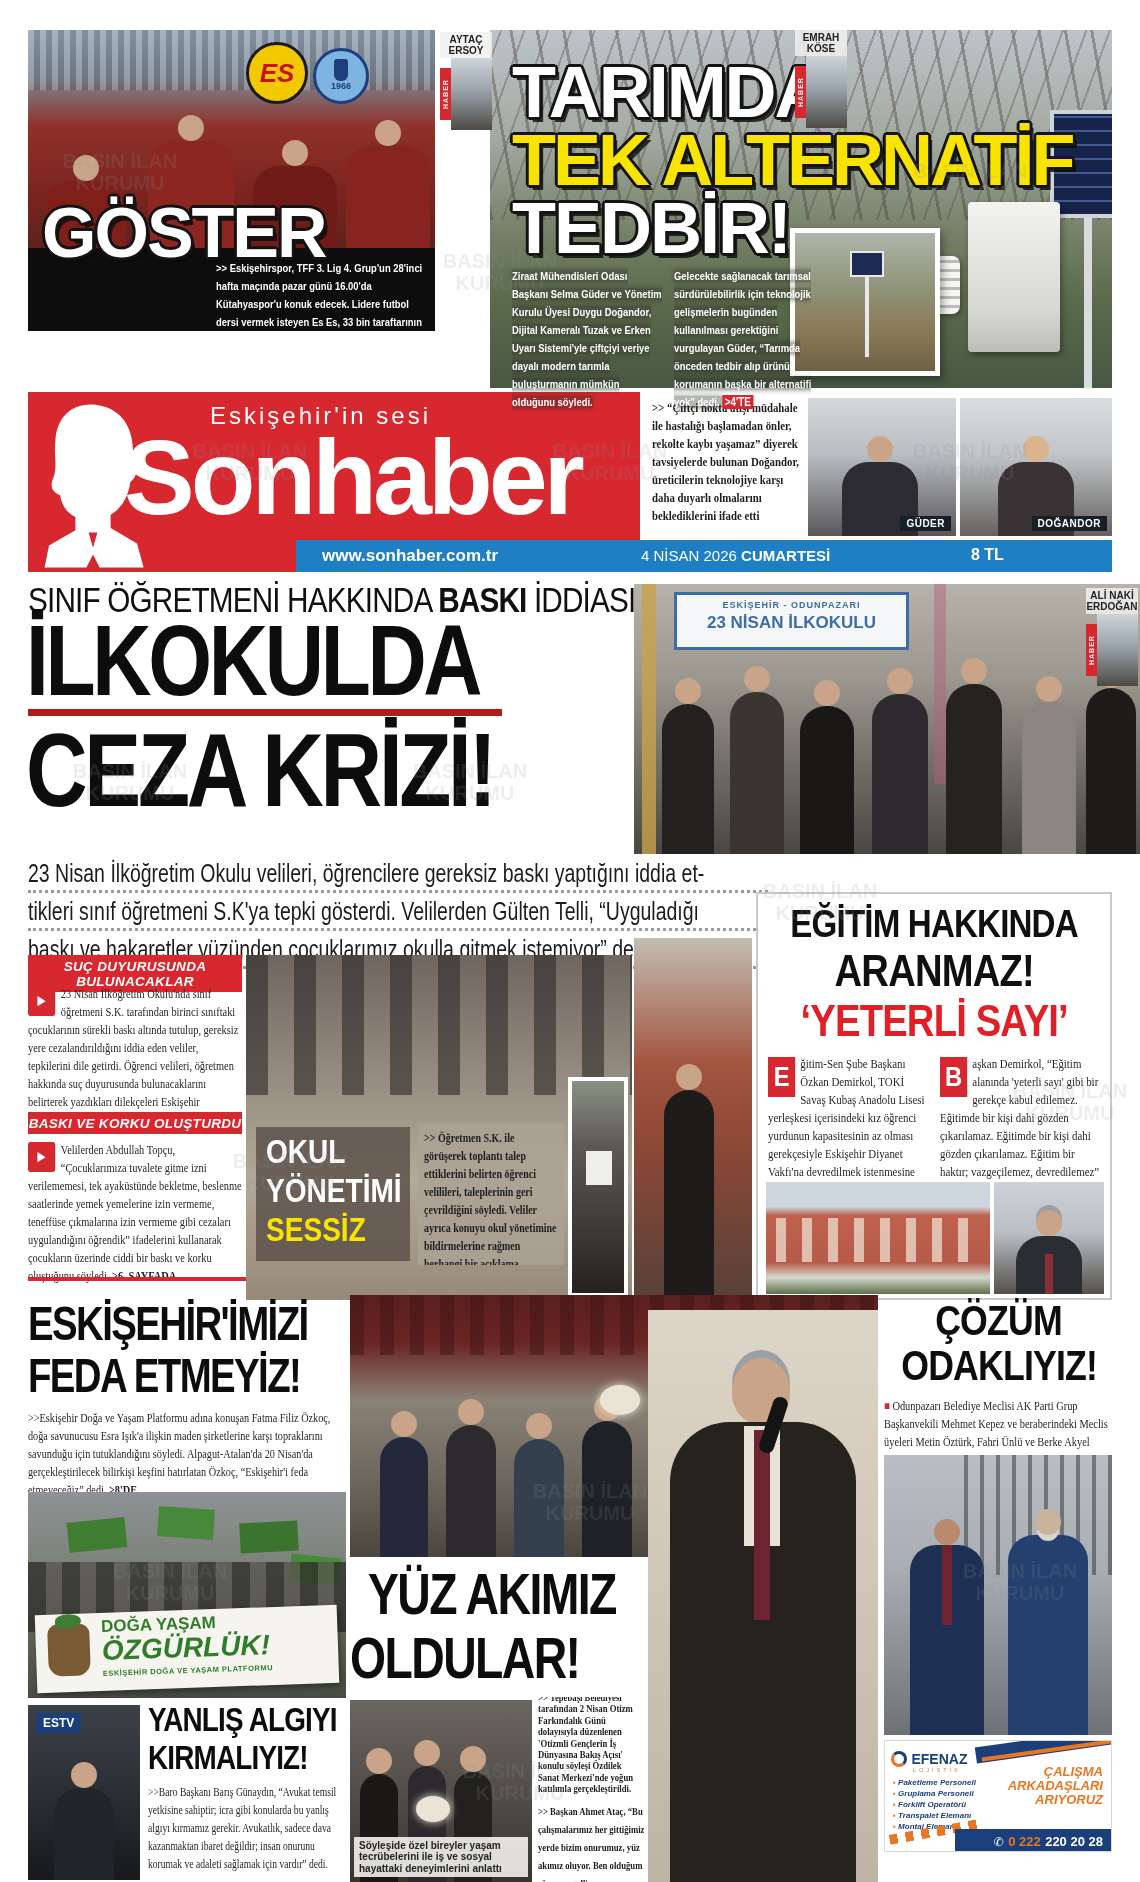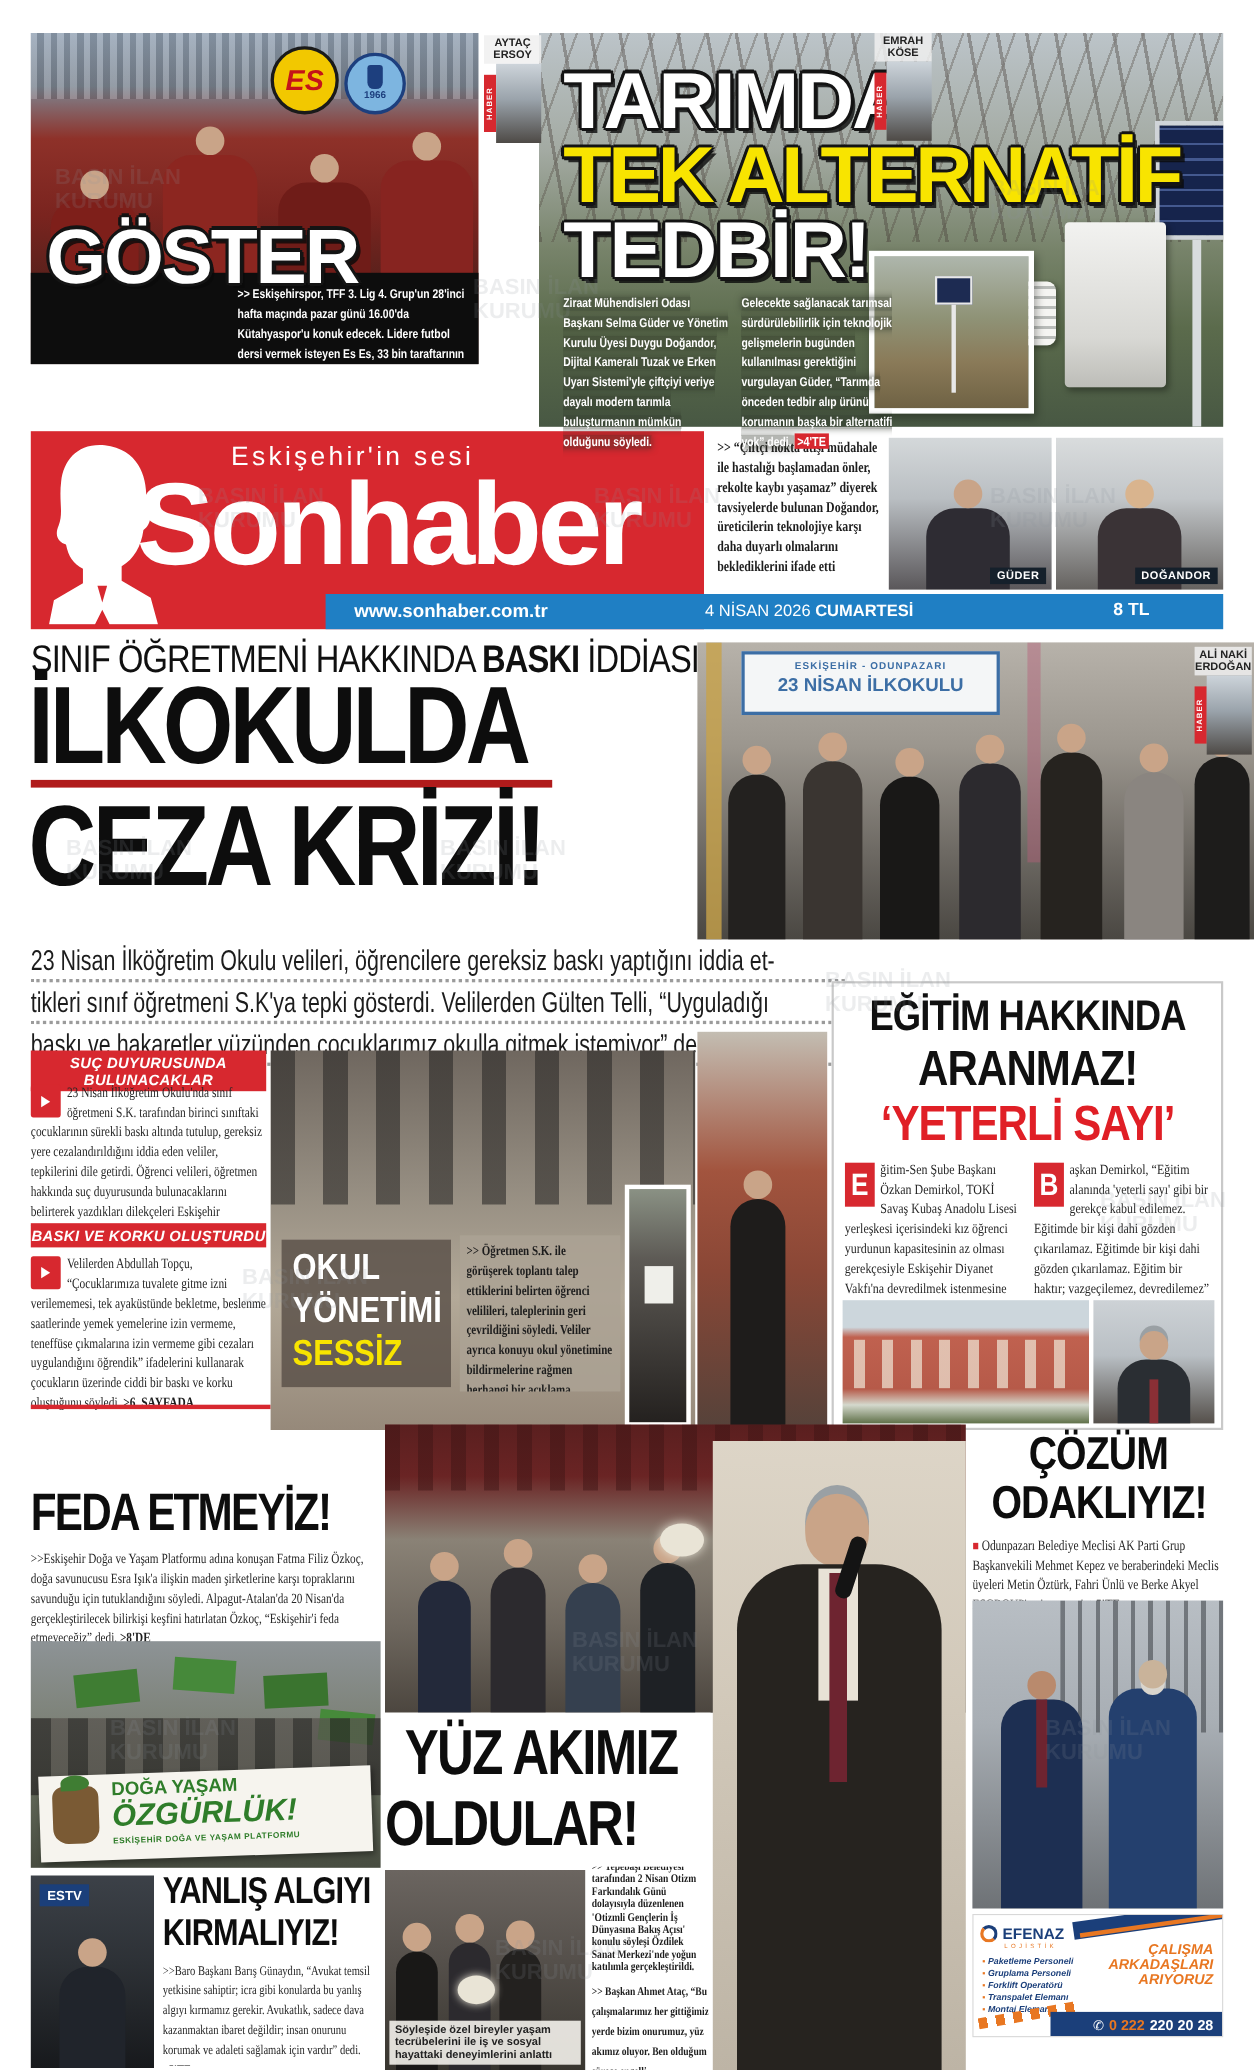--- a/index.html
+++ b/index.html
@@ -27,21 +27,21 @@
                   transform:rotate(180deg); text-align:center; letter-spacing:1px; line-height:11px; }
   .byline .bphoto { position:absolute; left:11px; top:0; right:0; bottom:0;
                     background:linear-gradient(180deg,#cdd4da 0%,#9aa3ab 45%,#4e4a46 100%); }
   .banner { background:#d7282f; color:#fff; font-weight:bold; font-style:italic;
             font-size:13.5px; text-align:center; padding:4px 0 3px; letter-spacing:.3px; }
   .arrowbox { float:left; width:34px; height:30px; background:#d7282f; color:#fff; font-size:17px;
               line-height:30px; text-align:center; margin:2px 7px 2px 0; border-radius:3px; font-weight:bold; }
   .dropcap { float:left; width:32px; height:40px; background:#d7282f; color:#fff; font-size:28px;
              line-height:40px; text-align:center; font-weight:bold; margin:3px 6px 2px 0; }
   .dotline { border-bottom:3px dotted #9b9b9b; }
-  .wm { position:absolute; width:140px; text-align:left; font-weight:bold; font-size:20px;
+  .wm { position:absolute; width:140px; text-align:center; font-weight:bold; font-size:20px;
         line-height:22px; color:#8d949c; opacity:.16; z-index:45; pointer-events:none; }
   .ptag { position:absolute; right:5px; bottom:5px; background:#15202b; color:#fff;
           font-size:10px; font-weight:bold; padding:2px 6px; letter-spacing:.5px; }
   .person { position:absolute; bottom:0; border-radius:26px 26px 0 0; }
   .head { position:absolute; left:50%; top:-26px; width:26px; height:26px; margin-left:-13px;
           border-radius:50%; background:#c9a488; }
   .capbold { font-family:"Liberation Serif", serif; font-weight:bold; color:#1d1d1d; }
   .redref { color:#1d1d1d; font-weight:bold; }
 </style>
 </head>
@@ -152,21 +152,21 @@
     <div class="abs" style="left:182px;top:10px;color:#fff;font-size:24px;letter-spacing:3px;">
       <span>Eskişehir'in sesi</span></div>
     <div class="abs hl" style="left:96px;top:32px;font-size:106px;color:#fff;letter-spacing:-4px;">
       <span>Sonhaber</span></div>
   </div>
   <div class="abs" style="left:296px;top:540px;width:816px;height:32px;background:#1f7fc4;z-index:6;">
     <span class="abs" style="left:26px;top:6px;color:#fff;font-size:17px;font-weight:bold;">www.sonhaber.com.tr</span>
     <span class="abs" style="left:345px;top:7px;color:#fff;font-size:15px;">
       <span>4 NİSAN 2026</span>
       <b>CUMARTESİ</b></span>
-    <span class="abs" style="left:716px;top:6px;color:#fff;font-size:16px;font-weight:bold;">8 TL</span>
+    <span class="abs" style="left:675px;top:6px;color:#fff;font-size:16px;font-weight:bold;">8 TL</span>
   </div>
 
   <div class="abs" style="left:652px;top:398px;width:152px;height:138px;overflow:hidden;">
     <div class="sx" style="transform:scaleX(.8);transform-origin:0 0;width:190px;white-space:normal;">
       <span class="capbold" style="font-size:13.5px;line-height:15px;">&gt;&gt; “Çiftçi nokta atışı müdahale ile hastalığı başlamadan önler, rekolte kaybı yaşamaz” diyerek tavsiyelerde bulunan Doğandor, üreticilerin teknolojiye karşı daha duyarlı olmalarını beklediklerini ifade etti</span>
     </div>
   </div>
   <div class="photo" style="left:808px;top:398px;width:148px;height:138px;
        background:linear-gradient(180deg,#d4d8da 0%,#b9bec2 40%,#5a575a 100%);">
     <div class="person" style="left:34px;width:76px;height:74px;background:#2e2c33;">
@@ -319,20 +319,22 @@
     </div>
     <div class="photo" style="left:236px;top:288px;width:110px;height:112px;
          background:linear-gradient(180deg,#cdd2d6 0%,#b9bfc4 45%,#55504b 100%);">
       <div class="person" style="left:22px;width:66px;height:58px;background:#2a2e33;">
           <div class="head" style="background:#c9a488;box-shadow:0 -5px 0 #9aa0a4;"></div>
         </div>
       <div class="abs" style="left:51px;bottom:0;width:8px;height:40px;background:#8a2f35;"></div>
     </div>
   </div>
 
+  <div class="abs hl" style="left:28px;top:1300px;font-size:48px;color:#0d0d0d;">
+    <span class="sx" style="transform:scaleX(.8);letter-spacing:-2px;"><span>ESKİŞEHİR'İMİZİ</span></span></div>
   <div class="abs hl" style="left:28px;top:1352px;font-size:48px;color:#0d0d0d;">
     <span class="sx" style="transform:scaleX(.8);letter-spacing:-2px;"><span>FEDA ETMEYİZ!</span></span></div>
   <div class="abs" style="left:28px;top:1408px;width:318px;">
     <div class="sx" style="transform:scaleX(.8);transform-origin:0 0;width:398px;white-space:normal;">
       <span class="serif" style="font-size:12.8px;line-height:14.6px;color:#262626;">&gt;&gt;Eskişehir Doğa ve Yaşam Platformu adına konuşan Fatma Filiz Özkoç, doğa savunucusu Esra Işık'a ilişkin maden şirketlerine karşı topraklarını savunduğu için tutuklandığını söyledi. Alpagut-Atalan'da 20 Nisan'da gerçekleştirilecek bilirkişi keşfini hatırlatan Özkoç, “Eskişehir'i feda etmeyeceğiz” dedi. </span><b class="serif redref" style="font-size:12.8px;">&gt;8'DE</b>
     </div>
   </div>
   <div class="photo" style="left:28px;top:1492px;width:318px;height:206px;
        background:linear-gradient(180deg,#8d9396 0%,#7d8278 35%,#5d6354 70%,#474c40 100%);">
     <div class="abs" style="left:40px;top:28px;width:58px;height:30px;background:#3f7d33;transform:rotate(-6deg);"></div>

